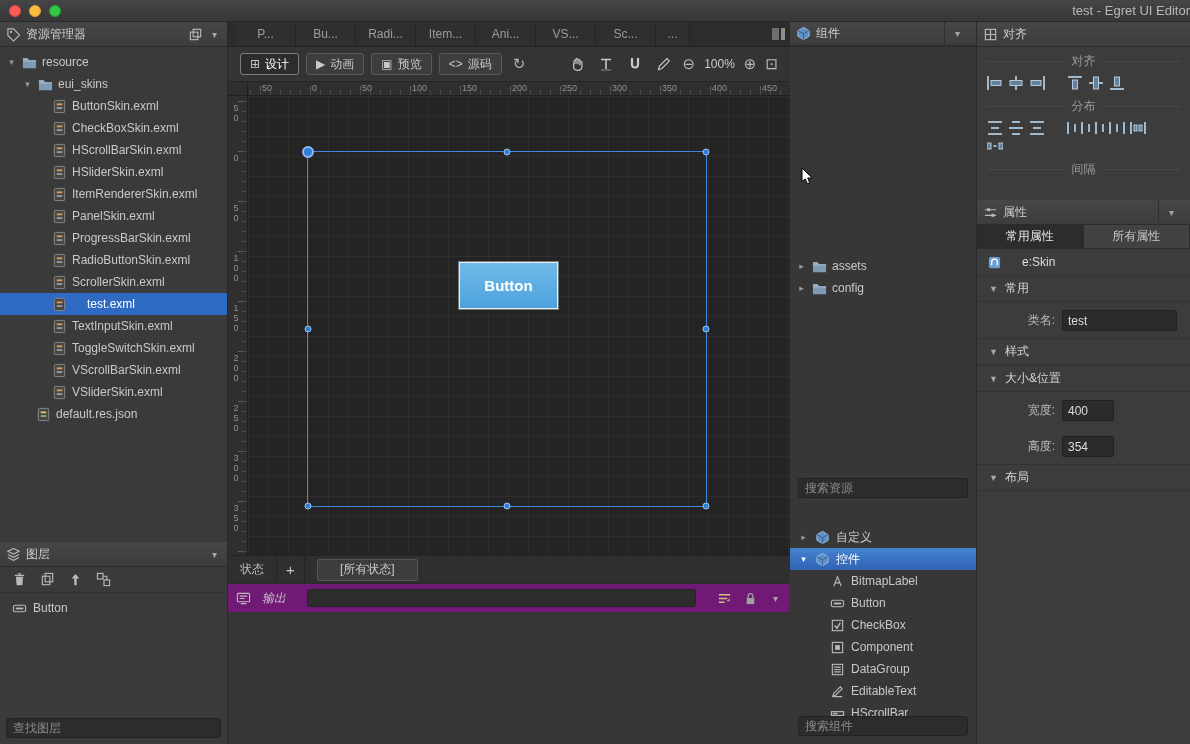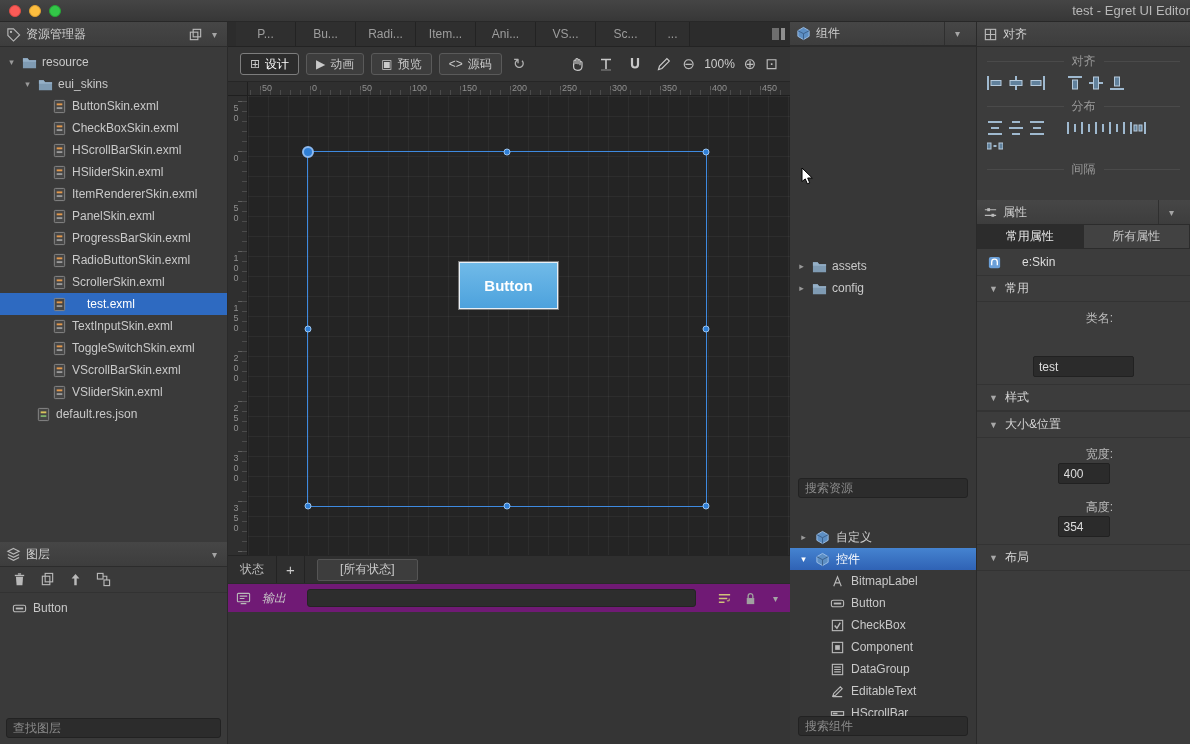--- a/index.html
+++ b/index.html
@@ -123,24 +123,24 @@
   .ai rect { fill:#9fb9cf; }
   .ai rect.bx { fill:#61819c; stroke:#b6cadc; stroke-width:1; }
   .props-hdr { top:178px; }
   .props-tabs { position:absolute; left:0; right:0; top:203px; height:24px; display:flex; border-bottom:1px solid #2c2c2c; }
   .ptab { flex:1; display:flex; align-items:center; justify-content:center; background:#424242; border-right:1px solid #2c2c2c; color:#c9c9c9; }
   .ptab.active { background:#2c2c2c; color:#e8e8e8; }
   .props-body { position:absolute; left:0; right:0; top:227px; bottom:0; }
   .skin-row { height:26px; display:flex; align-items:center; gap:20px; padding-left:10px; color:#ddd; }
   .sec-row { height:27px; display:flex; align-items:center; gap:7px; padding-left:12px; border-top:1px solid #333; border-bottom:1px solid #333; color:#d5d5d5; }
   .sec-row .tri { font-size:9px; color:#a8a8a8; }
-  .field { display:flex; align-items:center; padding:8px 12px 7px;flex-direction:column; }
+  .field { display:flex; align-items:center; padding:8px 12px 7px; }
   .field label { width:66px; text-align:right; margin-right:7px; color:#bdbdbd; }
   .pinput { height:21px; background:#2b2b2b; border:1px solid #212121; border-radius:2px; color:#ddd; padding:0 5px; font-size:12px; outline:none; font-family:inherit; }
-  .pinput.w-lg { width:101px;margin-top:29px; }
+  .pinput.w-lg { width:115px; }
   .pinput.w-sm { width:52px; }
 
   
   .mouse-cursor { position:absolute; left:801px; top:167px; width:14px; height:20px; z-index:50; }
 
   svg .st { stroke:#b9b9b9; fill:none; stroke-width:1.2; }
   svg .fl { fill:#b9b9b9; }
 </style>
 </head>
 <body>

